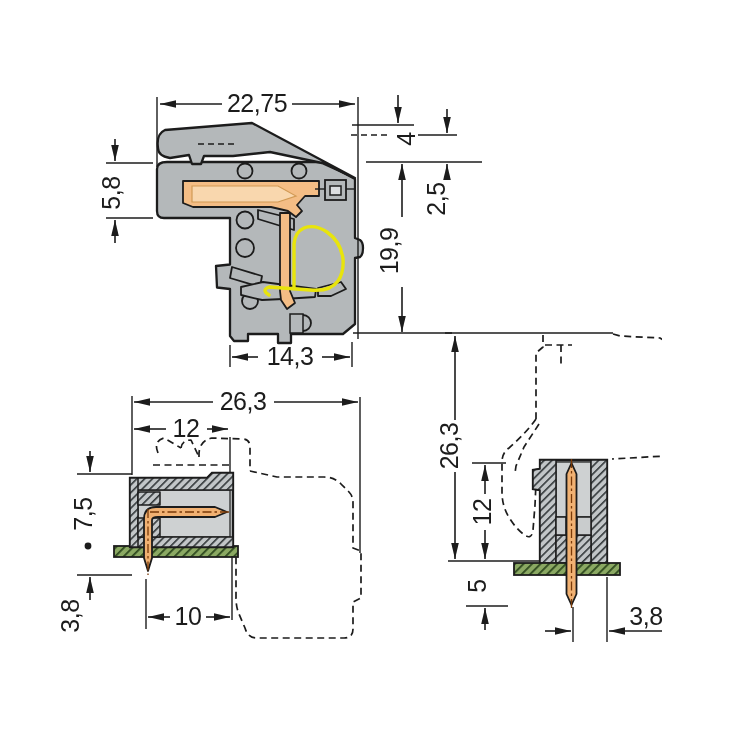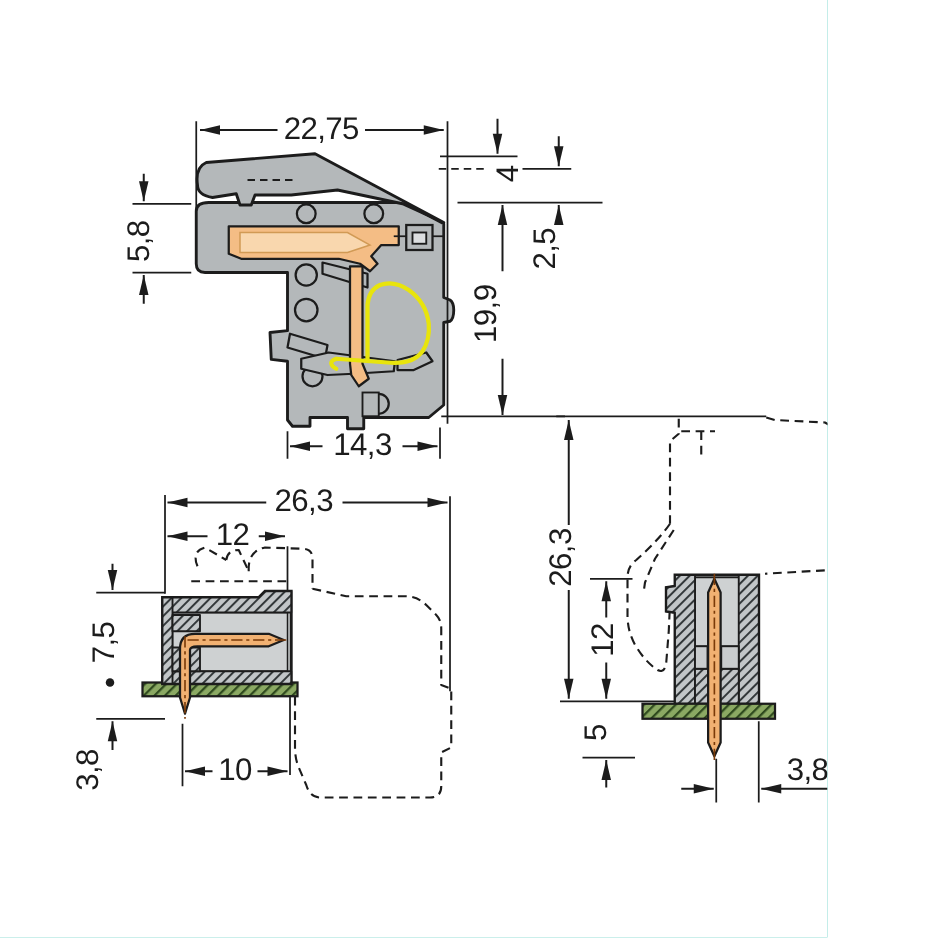--- a/index.html
+++ b/index.html
@@ -1,16 +1,16 @@
 <!DOCTYPE html>
 <html><head>
 <meta charset="utf-8">
 <style>
   html,body{margin:0;padding:0;background:#ffffff;}
-  .stage{width:662px;height:750px;position:relative;background:#14b8a6;overflow:hidden;}
+  .stage{width:662px;height:750px;position:relative;background:#a16207;overflow:hidden;}
   svg{display:block;}
   .dim{font-family:"Liberation Sans", sans-serif;font-size:25px;fill:#1c1c1c;letter-spacing:-0.5px;}
   .body{fill:#b4b8ba;stroke:#1c1c1c;stroke-width:2.3;stroke-linejoin:round;}
   .inner{fill:#b4b8ba;stroke:#1c1c1c;stroke-width:1.8;stroke-linejoin:round;}
   .cav{fill:#ced1d2;stroke:#1c1c1c;stroke-width:1.2;}
   .hatch{fill:url(#hg);stroke:#1c1c1c;stroke-width:1.5;stroke-linejoin:round;}
   .pcb{fill:url(#hgr);stroke:#1c1c1c;stroke-width:1.8;}
   .orange{fill:#f4bd85;stroke:#1c1c1c;stroke-width:1.8;stroke-linejoin:round;}
   .pin{fill:#f1b172;stroke:#1c1c1c;stroke-width:1.8;stroke-linejoin:round;}
   .spring{fill:none;stroke:#e8e40c;stroke-width:3.4;stroke-linecap:round;stroke-linejoin:round;}

